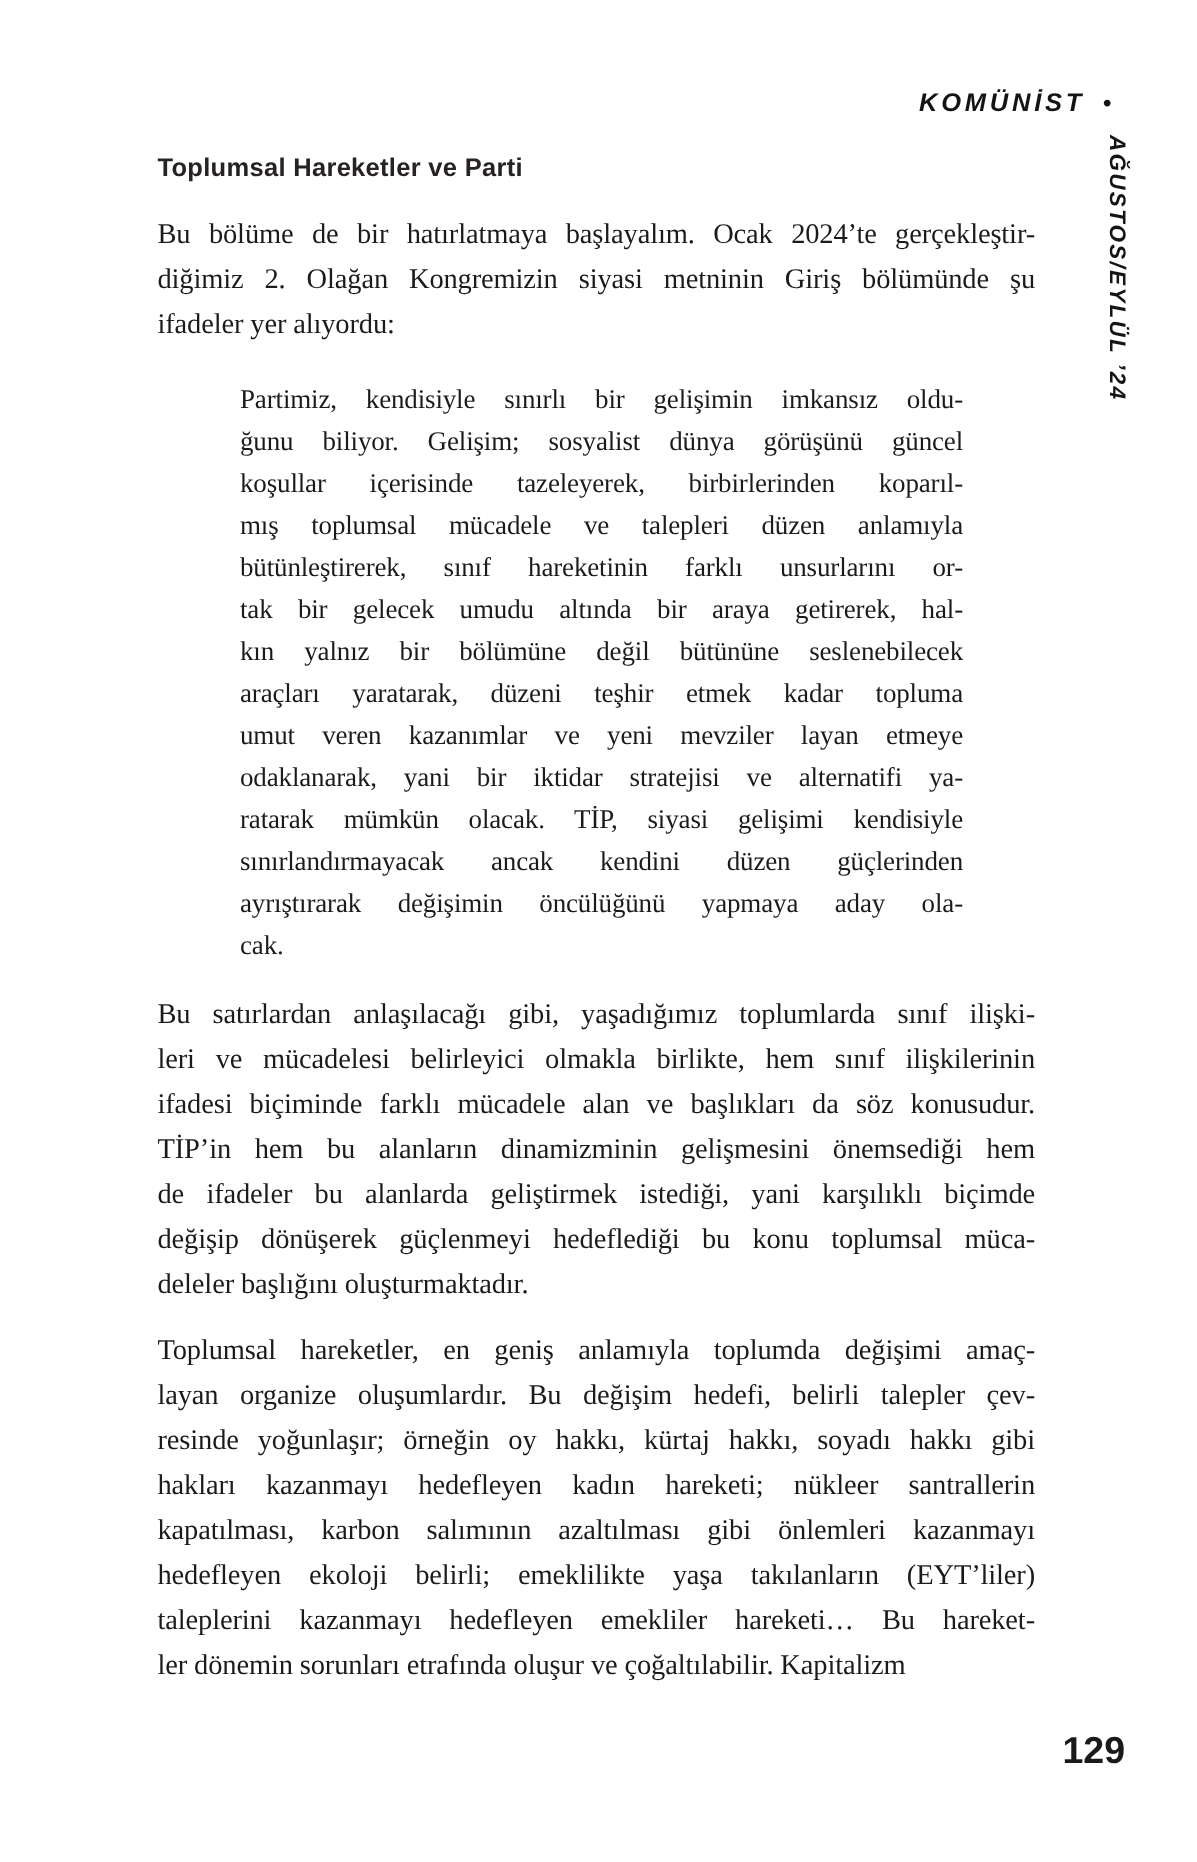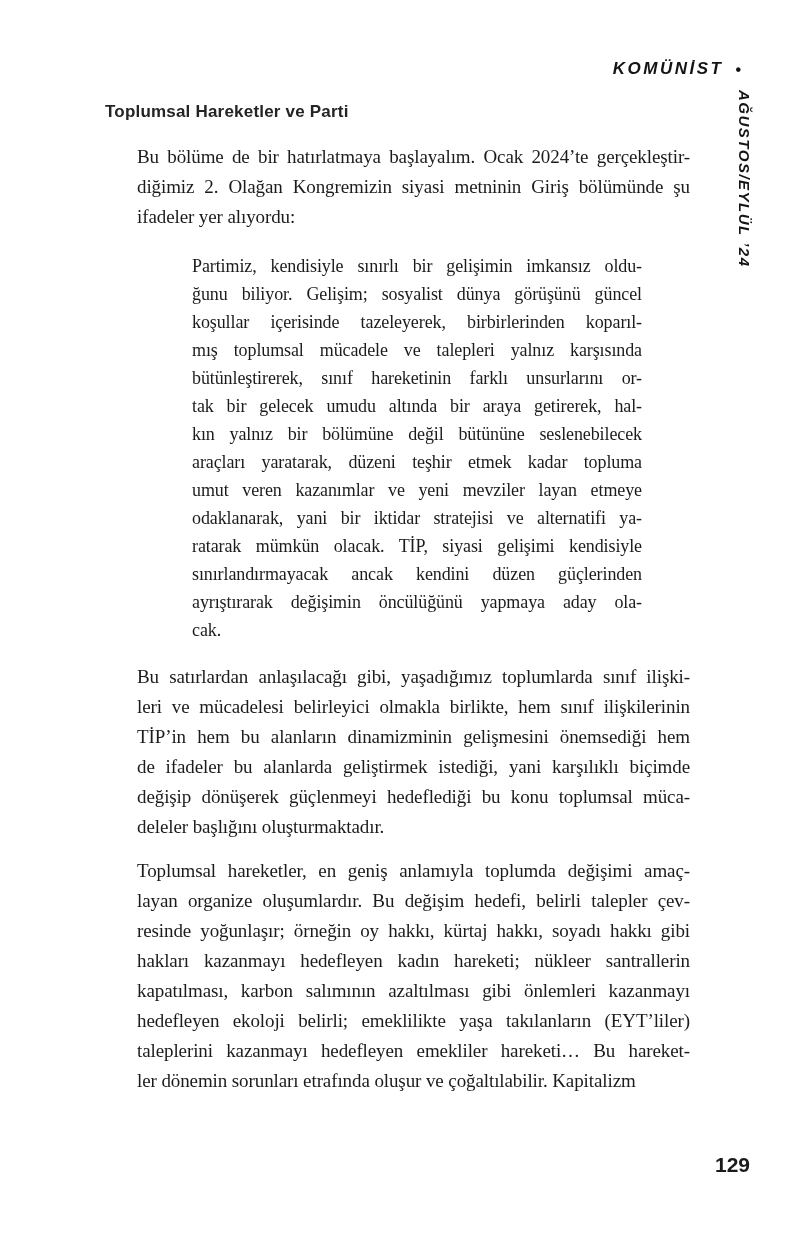--- a/index.html
+++ b/index.html
@@ -60,29 +60,29 @@
     font-size: 19px; line-height: 30px;
     letter-spacing: -0.1px;
   }
   .body-para + .body-para { margin-top: 14px; }
   .quote {
     margin: 20px 0 18px 55px;
     width: 482px;
     font-size: 18px; line-height: 28px;
     letter-spacing: -0.1px;
   }
-  .line { text-align: justify; text-align-last: justify; margin-left: 32px; }
+  .line { text-align: justify; text-align-last: justify; }
   .line.line-last { text-align-last: left; }
 
   .page-number {
     position: absolute;
     top: 1153px; right: 48px;
     font-family: "Liberation Sans", sans-serif;
     font-weight: 600;
-    font-size: 21px;
+    font-size: 25px;
     color: #1c1a19;
   }
 </style>
 </head>
 <body>
 
 <div class="page">
 
   <div class="masthead">
     <span>KOMÜNİST</span>
@@ -97,36 +97,37 @@
     <div class="para body-para">
         <div class="line">Bu bölüme de bir hatırlatmaya başlayalım. Ocak 2024’te gerçekleştir-</div>
         <div class="line">diğimiz 2. Olağan Kongremizin siyasi metninin Giriş bölümünde şu</div>
         <div class="line line-last">ifadeler yer alıyordu:</div>
       </div>
 
     <div class="para quote">
         <div class="line">Partimiz, kendisiyle sınırlı bir gelişimin imkansız oldu-</div>
         <div class="line">ğunu biliyor. Gelişim; sosyalist dünya görüşünü güncel</div>
         <div class="line">koşullar içerisinde tazeleyerek, birbirlerinden koparıl-</div>
-        <div class="line">mış toplumsal mücadele ve talepleri yalnız karşısında</div>
+        <div class="line">mış toplumsal mücadele ve talepleri düzen anlamıyla</div>
         <div class="line">bütünleştirerek, sınıf hareketinin farklı unsurlarını or-</div>
         <div class="line">tak bir gelecek umudu altında bir araya getirerek, hal-</div>
         <div class="line">kın yalnız bir bölümüne değil bütününe seslenebilecek</div>
         <div class="line">araçları yaratarak, düzeni teşhir etmek kadar topluma</div>
         <div class="line">umut veren kazanımlar ve yeni mevziler layan etmeye</div>
         <div class="line">odaklanarak, yani bir iktidar stratejisi ve alternatifi ya-</div>
         <div class="line">ratarak mümkün olacak. TİP, siyasi gelişimi kendisiyle</div>
         <div class="line">sınırlandırmayacak ancak kendini düzen güçlerinden</div>
         <div class="line">ayrıştırarak değişimin öncülüğünü yapmaya aday ola-</div>
         <div class="line line-last">cak.</div>
       </div>
 
     <div class="para body-para">
         <div class="line">Bu satırlardan anlaşılacağı gibi, yaşadığımız toplumlarda sınıf ilişki-</div>
         <div class="line">leri ve mücadelesi belirleyici olmakla birlikte, hem sınıf ilişkilerinin</div>
+        <div class="line">ifadesi biçiminde farklı mücadele alan ve başlıkları da söz konusudur.</div>
         <div class="line">TİP’in hem bu alanların dinamizminin gelişmesini önemsediği hem</div>
         <div class="line">de ifadeler bu alanlarda geliştirmek istediği, yani karşılıklı biçimde</div>
         <div class="line">değişip dönüşerek güçlenmeyi hedeflediği bu konu toplumsal müca-</div>
         <div class="line line-last">deleler başlığını oluşturmaktadır.</div>
       </div>
 
     <div class="para body-para">
         <div class="line">Toplumsal hareketler, en geniş anlamıyla toplumda değişimi amaç-</div>
         <div class="line">layan organize oluşumlardır. Bu değişim hedefi, belirli talepler çev-</div>
         <div class="line">resinde yoğunlaşır; örneğin oy hakkı, kürtaj hakkı, soyadı hakkı gibi</div>

